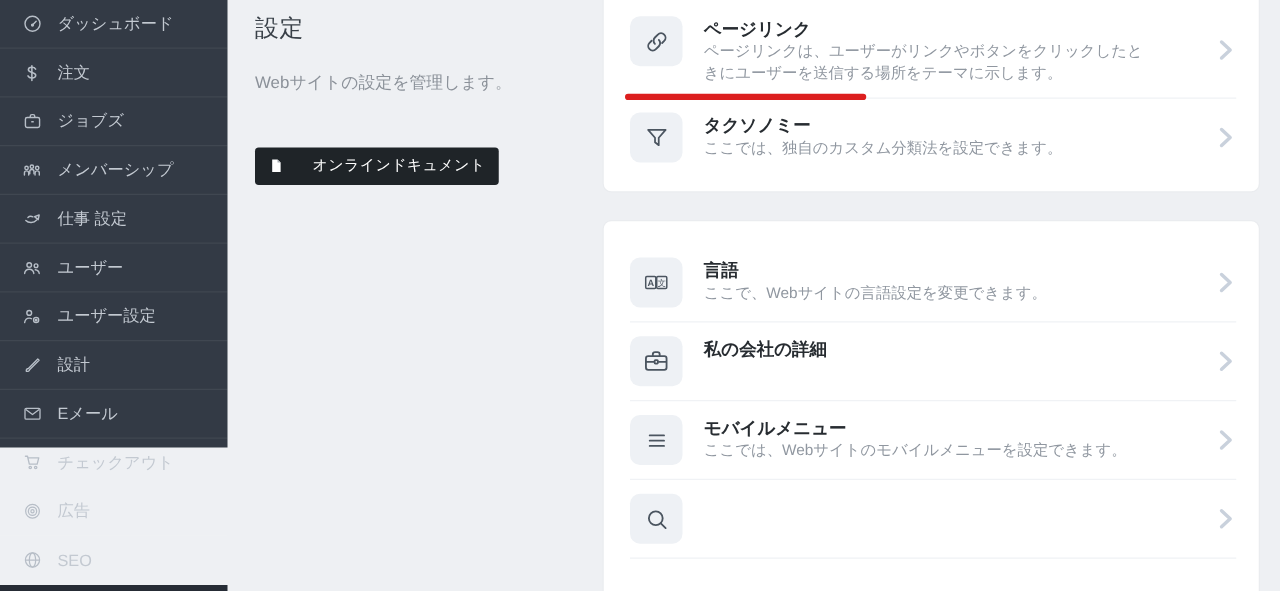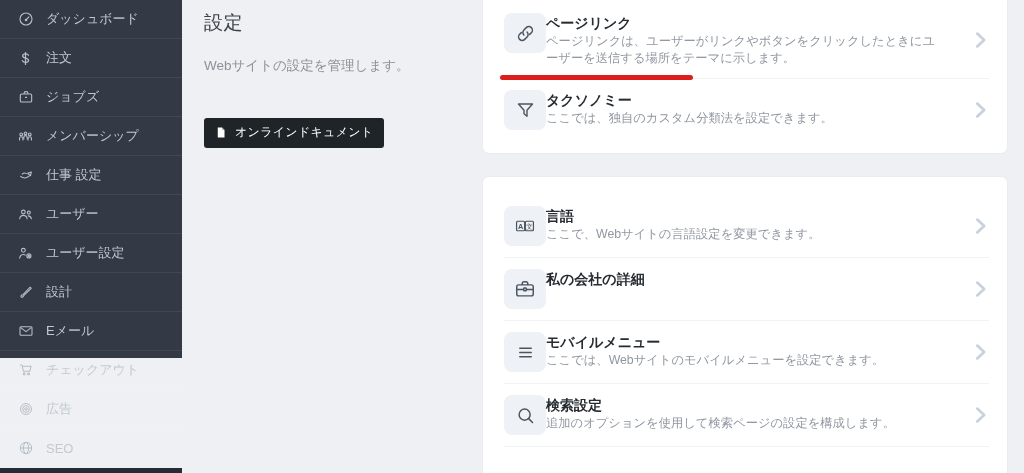--- a/index.html
+++ b/index.html
@@ -20,31 +20,31 @@
     color:#c3c9d1; font-size:13px; white-space:nowrap;
   }
   .side-item .sicon { width:17px; display:flex; justify-content:center; align-items:center; color:#b7bec7; flex:0 0 17px; }
   .side-strip { height:5px; background: var(--sidebar_active, #262c35); }
 
   
   .intro { width:301px; flex:0 0 301px; padding:10px 20px 12px 22px; }
   .intro h1 { font-size:19px; font-weight:500; color:#394048; letter-spacing:.5px; }
   .intro p  { font-size:13.5px; color:#8b9199; margin-top:21px; }
   .docs-btn {
-    margin-top:43px; display:inline-flex; align-items:center; gap:8px;
+    margin-top:43px; display:inline-flex; align-items:center; gap:23px;
     background: var(--dark_button_bg, #1f2428); color:#ffffff; border:none; border-radius:3px;
     padding:6px 11px 7px; font-size:12px; font-family:inherit; cursor:pointer; letter-spacing:.3px;
   }
 
   
   .cards { flex:1; padding-right:17px; }
   .card { background: var(--card_bg, #ffffff); border-radius:6px; padding:18px 0 12px; box-shadow:0 0 0 1px rgba(40,50,70,0.02); }
   .card-1 { margin-top:-16px; }
   .card-2 { margin-top:24px; }
-  .srow { display:flex; align-items:flex-start; padding:11px 16px 11px 21px; cursor:pointer; }
+  .srow { display:flex; align-items:flex-start; padding:11px 16px 11px 21px; gap:17px; cursor:pointer; }
   .ibox {
     width:42px; height:40px; flex:0 0 42px; background: var(--icon_box_bg, #eef1f5);
     border-radius:8px; display:flex; align-items:center; justify-content:center; color:#4b5560;
   }
   .rtext { flex:1; padding-top:2px; padding-right:26px; min-width:0; }
   .rtitle { font-size:14px; font-weight:bold; color:#272c31; line-height:16px; }
   .rdesc  { font-size:12.3px; color:#9097a0; margin-top:2px; line-height:17px; }
   .chev { align-self:center; margin-left:auto; flex:0 0 auto; display:flex; }
   .hr { height:1px; background:#f0f2f5; margin:0 18px 0 21px; }
 
@@ -317,24 +317,20 @@
 
     <div class="hr"></div>
 
     <div class="srow">
       <span class="ibox">
         <svg width="21" height="21" viewBox="0 0 24 24" fill="none" stroke="currentColor" stroke-width="1.7" stroke-linecap="round">
             <circle cx="11" cy="11" r="6.3"></circle>
             <path d="M15.6 15.6L20 20"></path>
           </svg>
       </span>
-      <div class="rtext">
-        <div class="rtitle">検索設定</div>
-        <div class="rdesc">追加のオプションを使用して検索ページの設定を構成します。</div>
-      </div>
       <span class="chev">
         <svg width="22" height="22" viewBox="0 0 24 24" fill="none" stroke="#c9d1dc" stroke-width="3" stroke-linecap="round" stroke-linejoin="round">
             <path d="M9 5l7.5 7L9 19"></path>
           </svg>
       </span>
     </div>
 
     <div class="hr"></div>
 
     <div class="srow">

